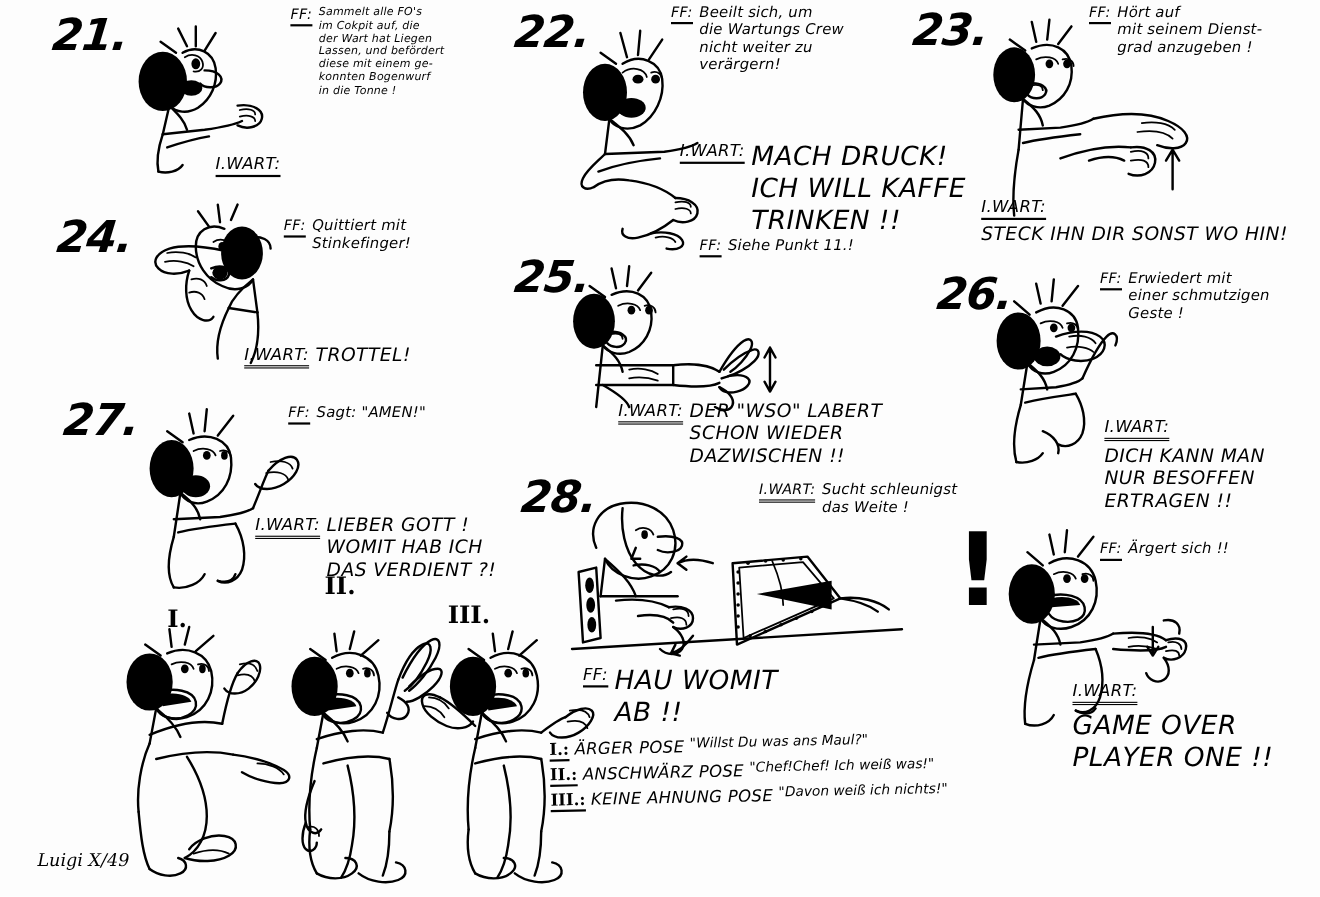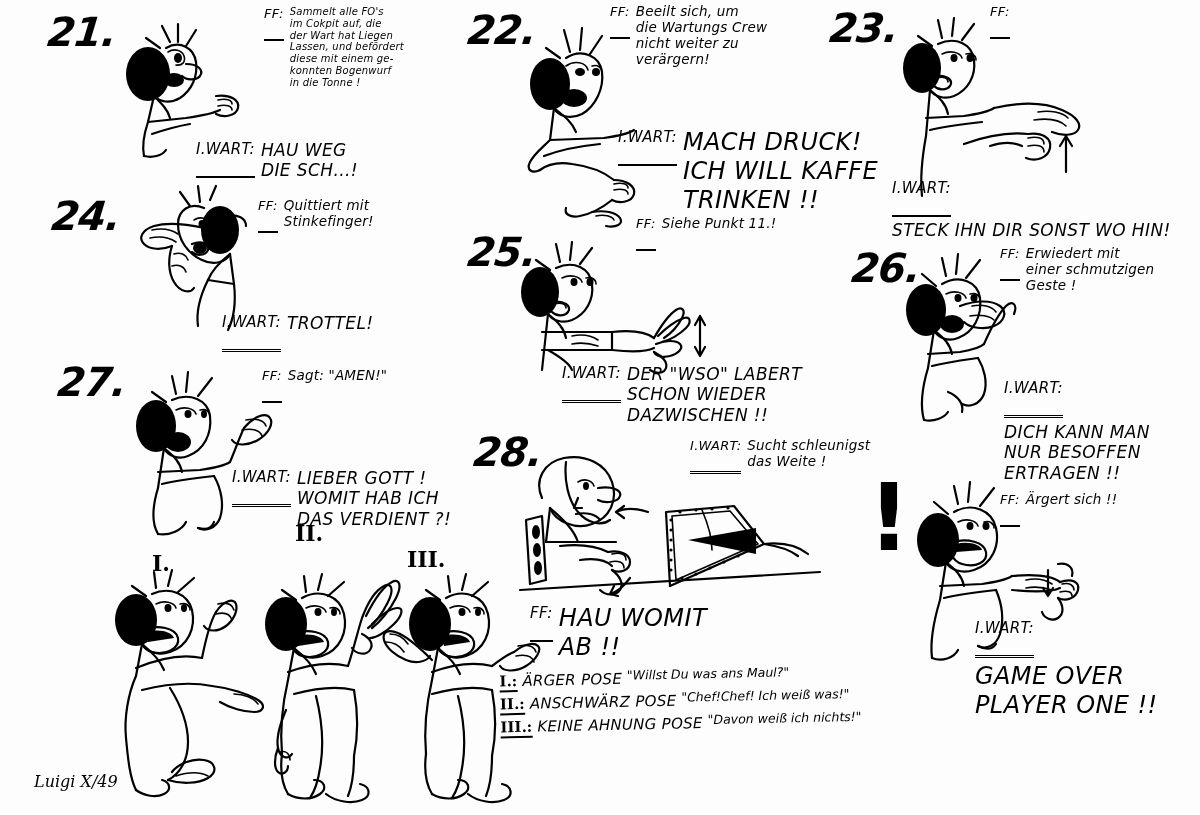--- a/index.html
+++ b/index.html
@@ -65,21 +65,21 @@
     color:#000;
   }
   .caps-lg{font-size:24px;}
   .spk{
     font-family:"DejaVu Sans", sans-serif;
     font-style:italic;
     font-size:15px;
     font-weight:normal;
     letter-spacing:0.3px;
     border-bottom:2px solid #000;
-    padding-bottom:18px;
+    padding-bottom:1px;
     display:inline-block;
     color:#000;
   }
   .spk.dbl{border-bottom:3px double #000;}
   .spk-sm{font-size:13px;}
   .line-row{display:flex;align-items:flex-start;gap:6px;}
   .legend .lrow{display:flex;align-items:baseline;gap:5px;margin-bottom:3px;}
   .legend .rn{
     font-family:"DejaVu Serif", serif;font-weight:bold;font-size:15px;
     border-bottom:2px solid #000;padding-bottom:0px;display:inline-block;
@@ -135,22 +135,20 @@
 Lassen, und befördert
 diese mit einem ge-
 konnten Bogenwurf
 in die Tonne !</span>
     </div>
   </div>
 
   <div class="abs" style="left:196px;top:140px;">
     <div class="line-row">
       <span class="spk">I.WART:</span>
-      <span class="caps">HAU WEG
-DIE SCH...!</span>
     </div>
   </div>
 
   <div class="abs pnum" style="left:468px;top:10px;">22.</div>
 
   <div class="abs" style="left:508px;top:22px;">
     <svg width="160" height="210" viewBox="0 0 160 210" aria-hidden="true">
       <ellipse class="solid" cx="42" cy="62" rx="20" ry="26"></ellipse>
       <path class="ink" d="M58 36 C74 26 92 34 94 50 C96 66 88 84 74 92 C62 98 50 94 46 86"></path>
       <path class="ink" d="M62 30 L56 8 M72 28 L74 6 M82 32 L94 14 M52 36 L38 26"></path>
@@ -219,20 +217,23 @@
       <path class="ink" d="M134 116 C148 114 158 120 156 130 C154 140 142 144 132 140"></path>
       <path class="ink-thin" d="M134 120 C144 118 150 120 150 126 M134 128 C144 126 150 128 150 134"></path>
       <path class="ink" d="M96 128 C108 124 120 124 128 128"></path>
       <path class="ink" d="M172 154 L172 118 M172 118 L166 128 M172 118 L178 128"></path>
     </svg>
   </div>
 
   <div class="abs" style="left:990px;top:4px;width:200px;">
     <div class="line-row">
       <span class="spk spk-sm">FF:</span>
+      <span class="hw">Hört auf
+mit seinem Dienst-
+grad anzugeben !</span>
     </div>
   </div>
 
   <div class="abs" style="left:892px;top:178px;">
     <div class="spk">I.WART:</div>
     <div class="caps" style="margin-top:3px;">STECK IHN DIR SONST WO HIN!</div>
   </div>
 
   <div class="abs pnum" style="left:52px;top:196px;">24.</div>
 

